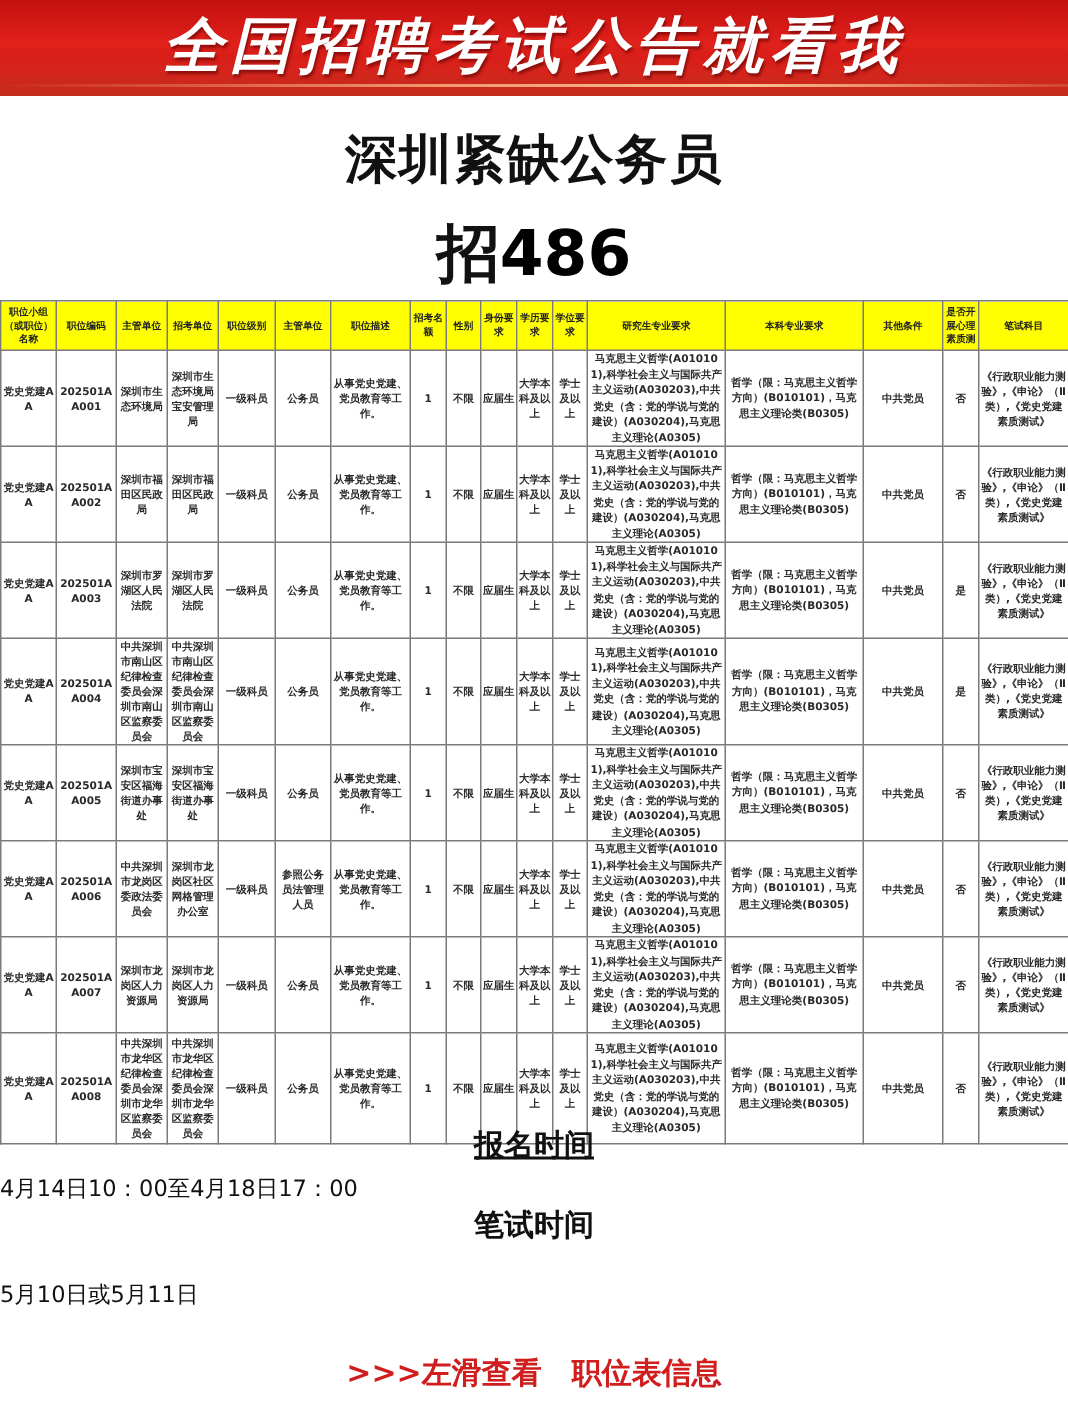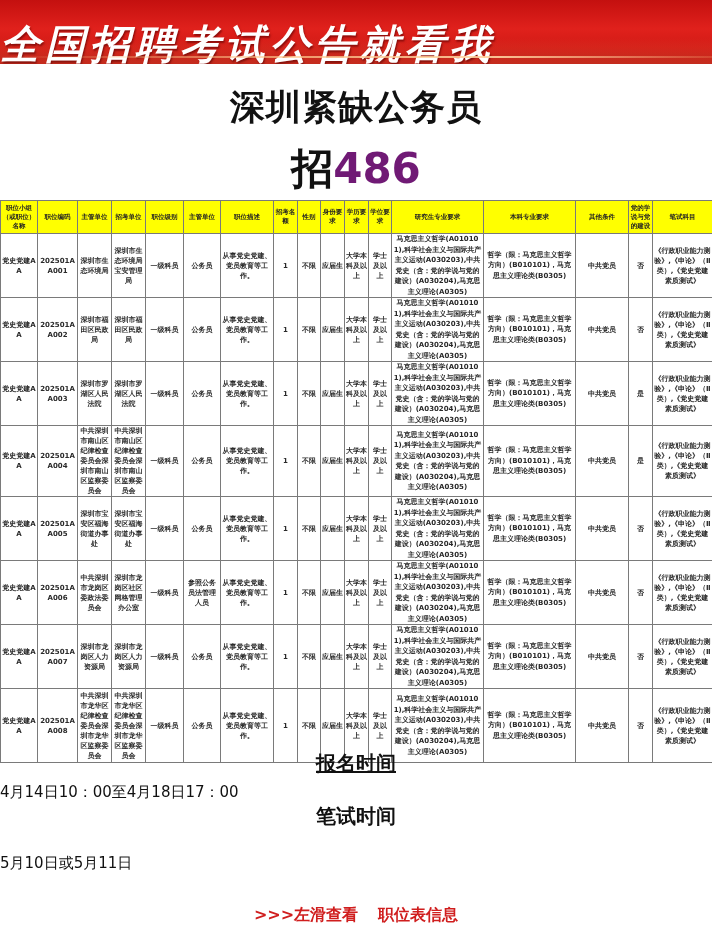--- a/index.html
+++ b/index.html
@@ -13,36 +13,36 @@
   }
   .banner::after {
     content: ""; position: absolute; left: 0; right: 0; bottom: 6px; height: 2px;
     background: linear-gradient(90deg, rgba(255,180,120,0) 0%, rgba(255,200,140,0.7) 40%, rgba(255,210,160,0.9) 70%, rgba(255,180,120,0.2) 100%);
   }
   .banner::before {
     content: ""; position: absolute; left: 0; right: 0; bottom: 0; height: 26px;
     background: linear-gradient(180deg, rgba(255,120,80,0) 0%, rgba(255,140,90,0.25) 100%);
   }
   .banner-title {
-    position: absolute; left: 0; right: 0; top: 16px; text-align: left;
+    position: absolute; left: 0; right: 0; top: 3px; text-align: center;
     font-size: 40px; font-weight: bold; font-style: italic; color: #ffffff;
     letter-spacing: 5px; line-height: 56px;
     text-shadow: 1px 2px 2px rgba(90,0,0,0.6);
   }
 
   .headline {
     position: absolute; left: 0; right: 0; top: 83px; text-align: center;
     font-size: 35px; font-weight: bold; color: #111; line-height: 48px; letter-spacing: 1px;
   }
   .recruit {
     position: absolute; left: 0; right: 0; top: 142px; text-align: center;
     font-size: 42px; font-weight: bold; line-height: 54px;
   }
   .recruit .zhao { color: #111; }
-  .recruit .num { color: #701a75; }
+  .recruit .num { color: #000000; }
 
   table.jobs {
     position: absolute; left: 0; top: 200px; width: 712px;
     border-collapse: collapse; table-layout: fixed;
     font-size: 7px; line-height: 10px; font-weight: bold; padding-left: 18px;
   }
   table.jobs th, table.jobs td {
     border: 1px solid #7a7a7a; text-align: center; vertical-align: middle;
     padding: 0 1px; word-break: break-all; overflow: hidden;
   }
@@ -53,21 +53,21 @@
   .section-title {
     position: absolute; left: 0; right: 0; text-align: center;
     font-size: 20px; font-weight: bold; color: #111; line-height: 26px;
   }
   .section-text {
     position: absolute; left: 0; right: 0; text-align: left;
     font-size: 15px; color: #111; line-height: 20px;
   }
   .swipe-link {
     position: absolute; left: 0; right: 0; top: 902px; text-align: center;
-    font-size: 16px; font-weight: bold; color: #d01e1e; line-height: 26px;
+    font-size: 20px; font-weight: bold; color: #d01e1e; line-height: 26px;
   }
   .swipe-link span + span { margin-left: 20px; }
 </style>
 </head>
 <body>
 
 <div class="banner">
   <div class="banner-title">全国招聘考试公告就看我</div>
 </div>
 
@@ -107,21 +107,21 @@
         <th>主管单位</th>
         <th>职位描述</th>
         <th>招考名额</th>
         <th>性别</th>
         <th>身份要求</th>
         <th>学历要求</th>
         <th>学位要求</th>
         <th>研究生专业要求</th>
         <th>本科专业要求</th>
         <th>其他条件</th>
-        <th>党的学说与党的建设</th>
+        <th>是否开展心理素质测</th>
         <th>笔试科目</th>
       </tr>
   </thead>
   <tbody id="tbody">
       <tr style="height: 62px;">
         <td>党史党建AA</td>
         <td>202501AA001</td>
         <td>深圳市生态环境局</td>
         <td>深圳市生态环境局宝安管理局</td>
         <td>一级科员</td>

